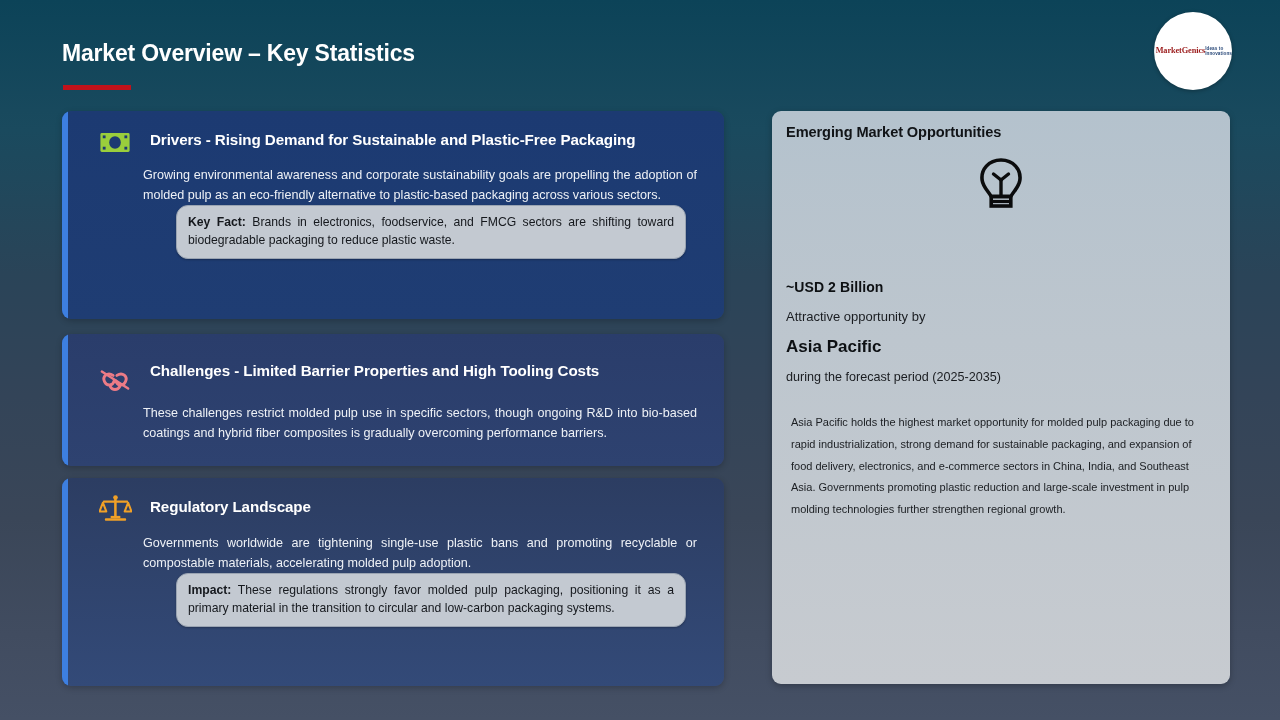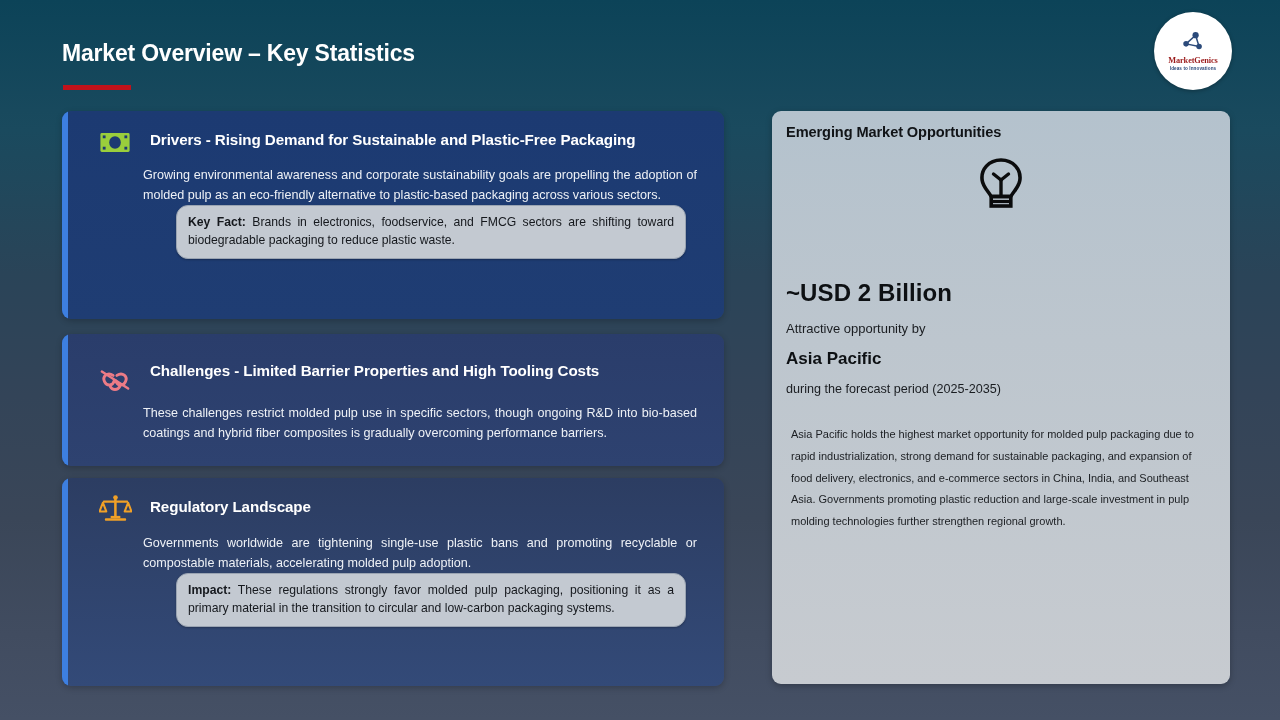--- a/index.html
+++ b/index.html
@@ -47,21 +47,21 @@
   
   .logo-badge {
     position: absolute;
     left: 1154px;
     top: 12px;
     width: 78px;
     height: 78px;
     border-radius: 50%;
     background: #ffffff;
     display: flex;
-    flex-direction: column;
+    flex-direction: row;
     align-items: center;
     justify-content: center;
     box-shadow: 0 1px 4px rgba(0,0,0,0.3);
   }
   .logo-mark { width: 30px; height: 26px; margin-bottom: 1px; }
   .logo-name {
     font-size: 8.3px;
     font-weight: bold;
     color: #9b1b1b;
     font-family: "Liberation Serif", serif;
@@ -176,21 +176,21 @@
     color: #111417;
     letter-spacing: -0.1px;
   }
   .bulb-wrap {
     margin-top: 17px;
     display: flex;
     justify-content: center;
   }
   .panel-value {
     margin-top: 60px;
-    font-size: 24px;
+    font-size: 14px;
     font-weight: bold;
     color: #0d1013;
     letter-spacing: 0.1px;
   }
   .panel-sub {
     margin-top: 14px;
     font-size: 13px;
     color: #1a1d21;
   }
   .panel-region {

